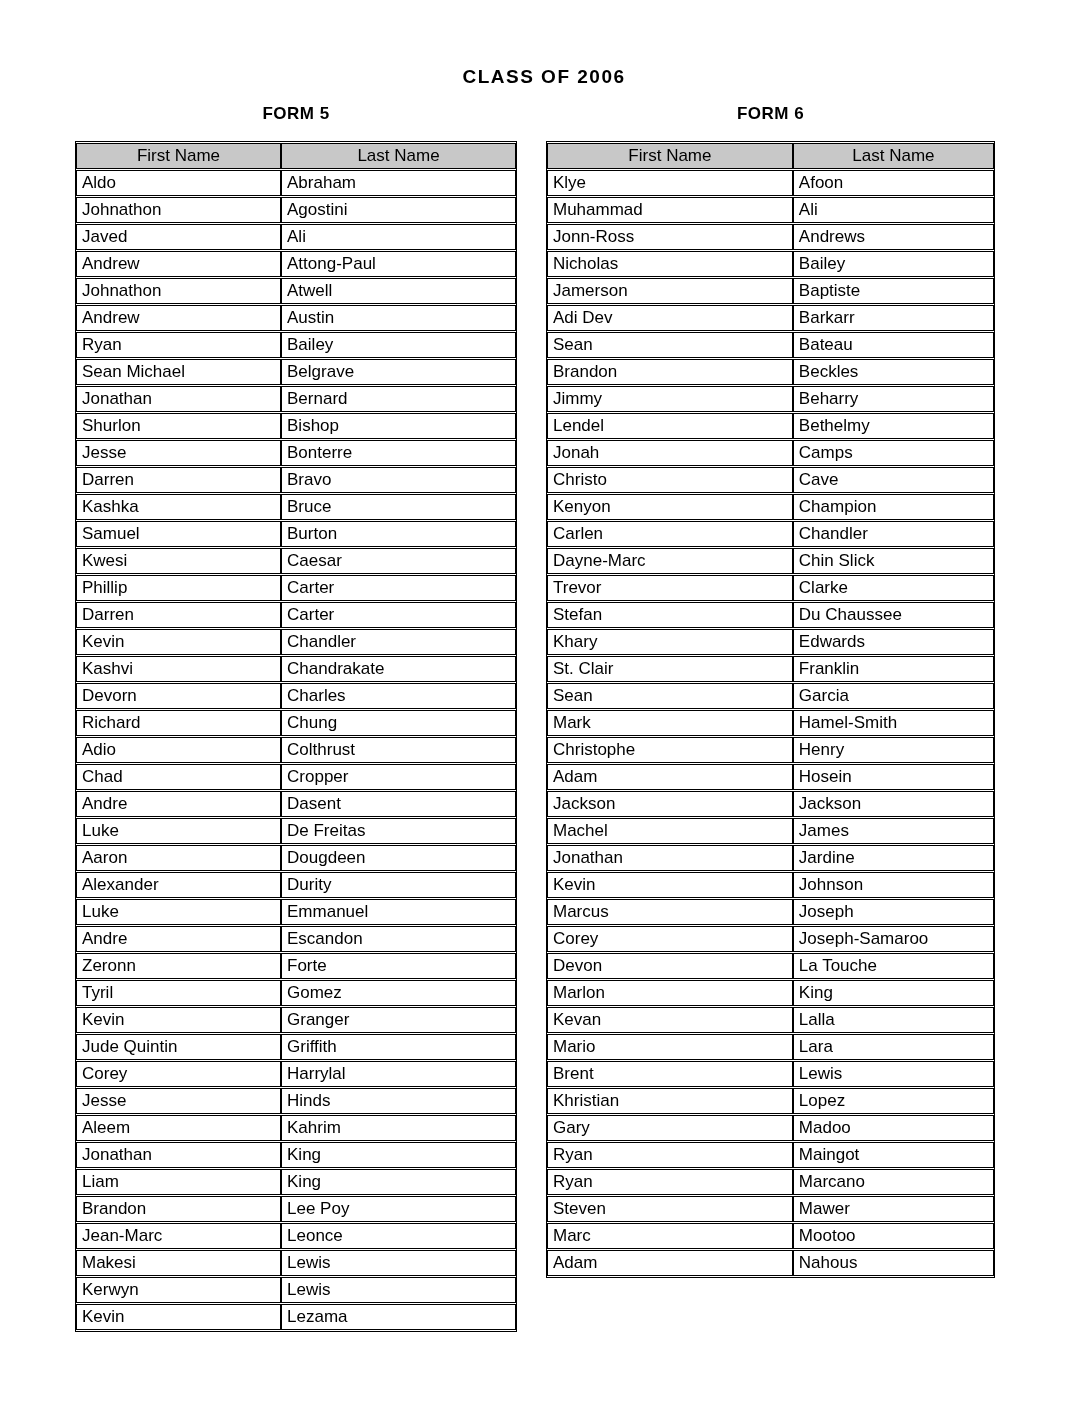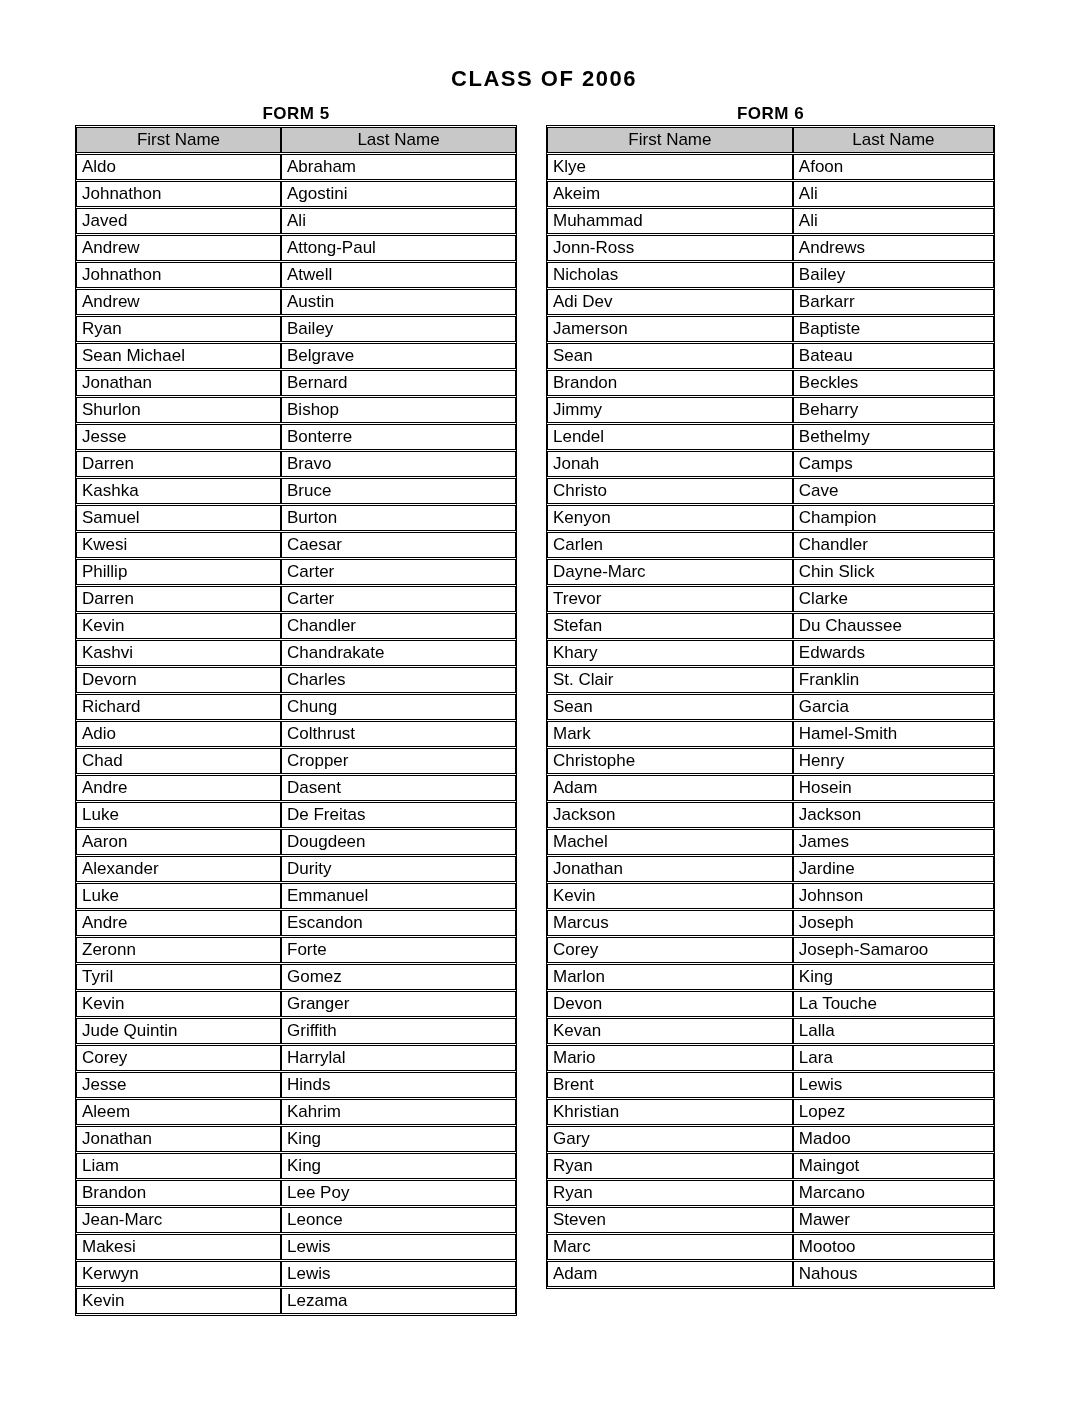--- a/index.html
+++ b/index.html
@@ -1,30 +1,30 @@
 <!DOCTYPE html>
 <html><head>
 <meta charset="utf-8">
 <style>
   html,body{margin:0;padding:0;background:#ffffff;}
   body{font-family:"Liberation Sans", sans-serif; color:#000;}
   .page{position:relative;width:1088px;height:1408px;background:#fff;overflow:hidden;}
 
   .doc-title{
     position:absolute;top:66px;left:0;width:100%;
-    text-align:center;font-size:22px;font-weight:bold;letter-spacing:1.5px;
+    text-align:center;font-size:19px;font-weight:bold;letter-spacing:1.5px;
   }
 
   .form-section{position:absolute;top:103px;}
   .form-section.left{left:75px;width:442px;}
   .form-section.right{left:546px;width:449px;}
 
   .form-label{
     text-align:center;font-size:17px;font-weight:bold;
-    height:22px;line-height:22px;margin-bottom:0;letter-spacing:0.5px;
+    height:22px;line-height:22px;margin-bottom:16px;letter-spacing:0.5px;
   }
 
   table.name-table{
     width:100%;
     border:1px solid #000;
     border-collapse:separate;
     border-spacing:0 1px;
     table-layout:fixed;
   }
   table.name-table th, table.name-table td{
@@ -258,44 +258,40 @@
             <th>First Name</th>
             <th>Last Name</th>
           </tr>
         </thead>
       <tbody>
           <tr>
             <td>Klye</td>
             <td>Afoon</td>
           </tr>
           <tr>
-            <td>Akeim</td>
-            <td>Ali</td>
-          </tr>
-          <tr>
             <td>Muhammad</td>
             <td>Ali</td>
           </tr>
           <tr>
             <td>Jonn-Ross</td>
             <td>Andrews</td>
           </tr>
           <tr>
             <td>Nicholas</td>
             <td>Bailey</td>
           </tr>
           <tr>
+            <td>Jamerson</td>
+            <td>Baptiste</td>
+          </tr>
+          <tr>
             <td>Adi Dev</td>
             <td>Barkarr</td>
           </tr>
           <tr>
-            <td>Jamerson</td>
-            <td>Baptiste</td>
-          </tr>
-          <tr>
             <td>Sean</td>
             <td>Bateau</td>
           </tr>
           <tr>
             <td>Brandon</td>
             <td>Beckles</td>
           </tr>
           <tr>
             <td>Jimmy</td>
             <td>Beharry</td>
@@ -374,26 +370,26 @@
           </tr>
           <tr>
             <td>Marcus</td>
             <td>Joseph</td>
           </tr>
           <tr>
             <td>Corey</td>
             <td>Joseph-Samaroo</td>
           </tr>
           <tr>
+            <td>Devon</td>
+            <td>La Touche</td>
+          </tr>
+          <tr>
             <td>Marlon</td>
             <td>King</td>
-          </tr>
-          <tr>
-            <td>Devon</td>
-            <td>La Touche</td>
           </tr>
           <tr>
             <td>Kevan</td>
             <td>Lalla</td>
           </tr>
           <tr>
             <td>Mario</td>
             <td>Lara</td>
           </tr>
           <tr>

